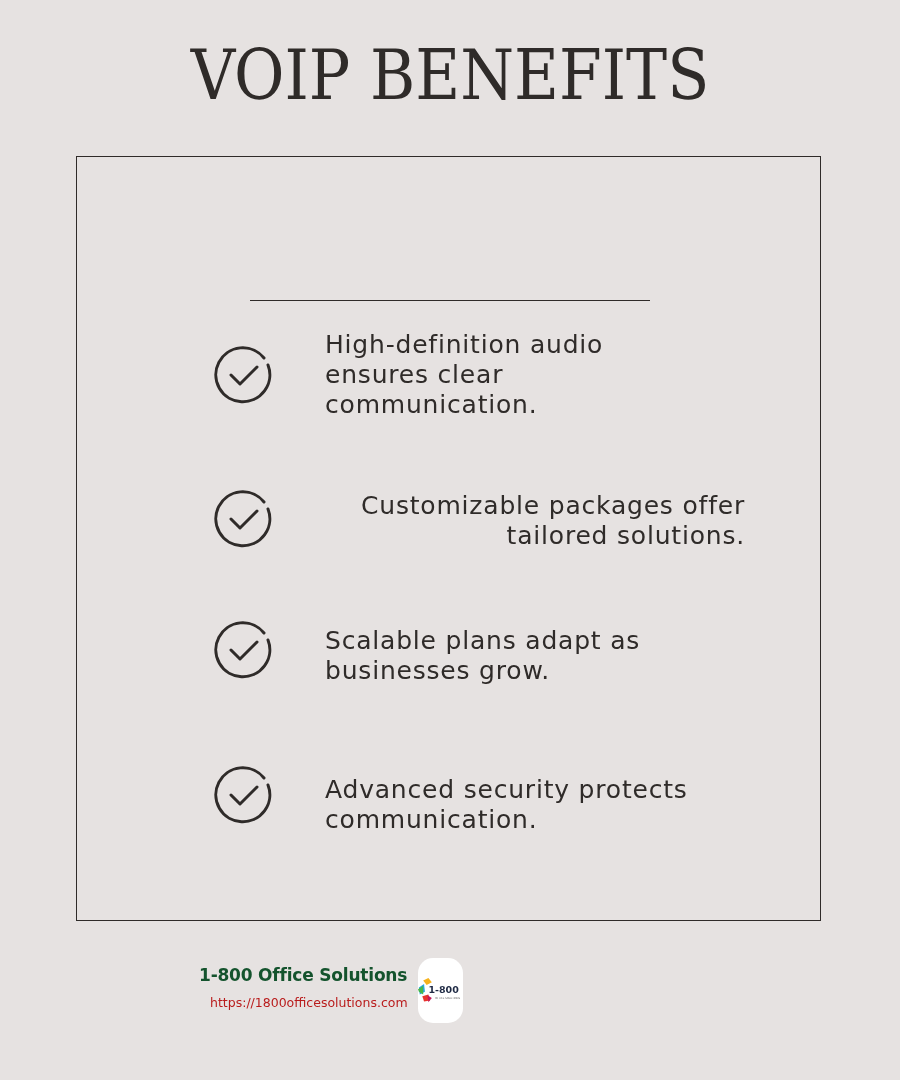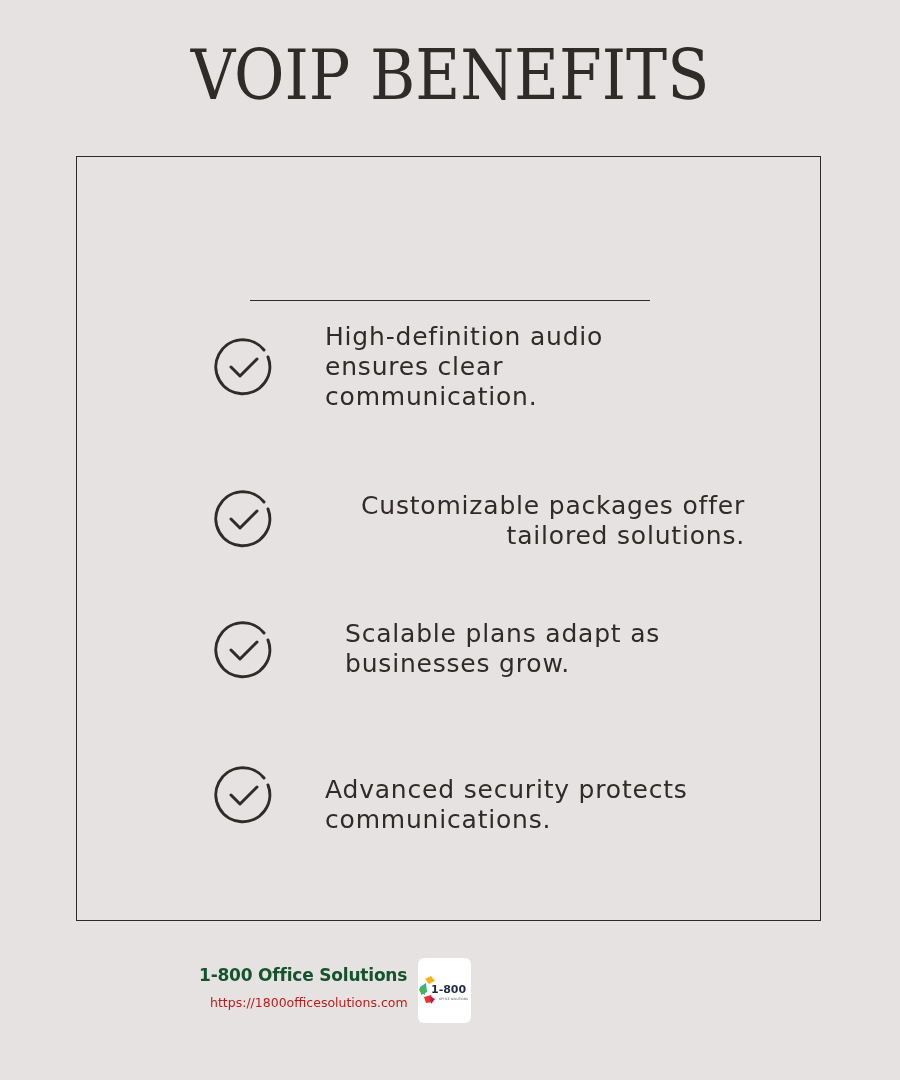--- a/index.html
+++ b/index.html
@@ -52,34 +52,34 @@
       letter-spacing:-0.2px;
     }
     .brand-url {
       position:absolute; left:210px; top:994px;
       font-family:"DejaVu Sans", sans-serif;
       font-size:12.5px; line-height:18px;
       color:#b91c1c;
     }
     .logo-box {
       position:absolute; left:418px; top:958px;
-      width:53px; height:65px;
-      background:#ffffff; border-radius:6px;
+      width:45px; height:65px;
+      background:#ffffff; border-radius:15px;
       display:flex; align-items:center; justify-content:center;
     }
   </style>
 </head>
 <body>
 
 <div class="title">VOIP BENEFITS</div>
 
 <div class="frame"></div>
 <div class="divider"></div>
 
-<div class="item" style="top:336px;">
+<div class="item" style="top:344px;">
   <svg class="check" viewBox="0 0 62 62">
     <path d="M52 14 A27 27 0 1 0 56 21" fill="none" stroke="#2f2b29" stroke-width="3" stroke-linecap="round"></path>
     <polyline points="19,31 28,40 45,23" fill="none" stroke="#2f2b29" stroke-width="3" stroke-linecap="round" stroke-linejoin="round"></polyline>
   </svg>
   <div class="item-text" style="top:-14px;">High-definition audio
 ensures clear
 communication.</div>
 </div>
 
 <div class="item" style="top:488px;">
@@ -89,31 +89,31 @@
   </svg>
   <div class="item-text" style="top:3px;text-align:right;">Customizable packages offer
 tailored solutions.</div>
 </div>
 
 <div class="item" style="top:619px;">
   <svg class="check" viewBox="0 0 62 62">
     <path d="M52 14 A27 27 0 1 0 56 21" fill="none" stroke="#2f2b29" stroke-width="3" stroke-linecap="round"></path>
     <polyline points="19,31 28,40 45,23" fill="none" stroke="#2f2b29" stroke-width="3" stroke-linecap="round" stroke-linejoin="round"></polyline>
   </svg>
-  <div class="item-text" style="top:0;margin-left:20px;">Scalable plans adapt as
+  <div class="item-text" style="top:7px;">Scalable plans adapt as
 businesses grow.</div>
 </div>
 
 <div class="item" style="top:764px;">
   <svg class="check" viewBox="0 0 62 62">
     <path d="M52 14 A27 27 0 1 0 56 21" fill="none" stroke="#2f2b29" stroke-width="3" stroke-linecap="round"></path>
     <polyline points="19,31 28,40 45,23" fill="none" stroke="#2f2b29" stroke-width="3" stroke-linecap="round" stroke-linejoin="round"></polyline>
   </svg>
   <div class="item-text" style="top:11px;">Advanced security protects
-communications.</div>
+communication.</div>
 </div>
 
 <div class="brand-name">1-800 Office Solutions</div>
 <a class="brand-url">https://1800officesolutions.com</a>
 
 <div class="logo-box">
   <svg width="52" height="32" viewBox="0 0 52 32">
     <polygon points="6,4 12,1 16,6 10,9" fill="#f6b21b"></polygon>
     <polygon points="1,12 7,8 8,17 2,20" fill="#28a8e0"></polygon>
     <polygon points="0,14 6,10 6,20 1,17" fill="#47b649"></polygon>

